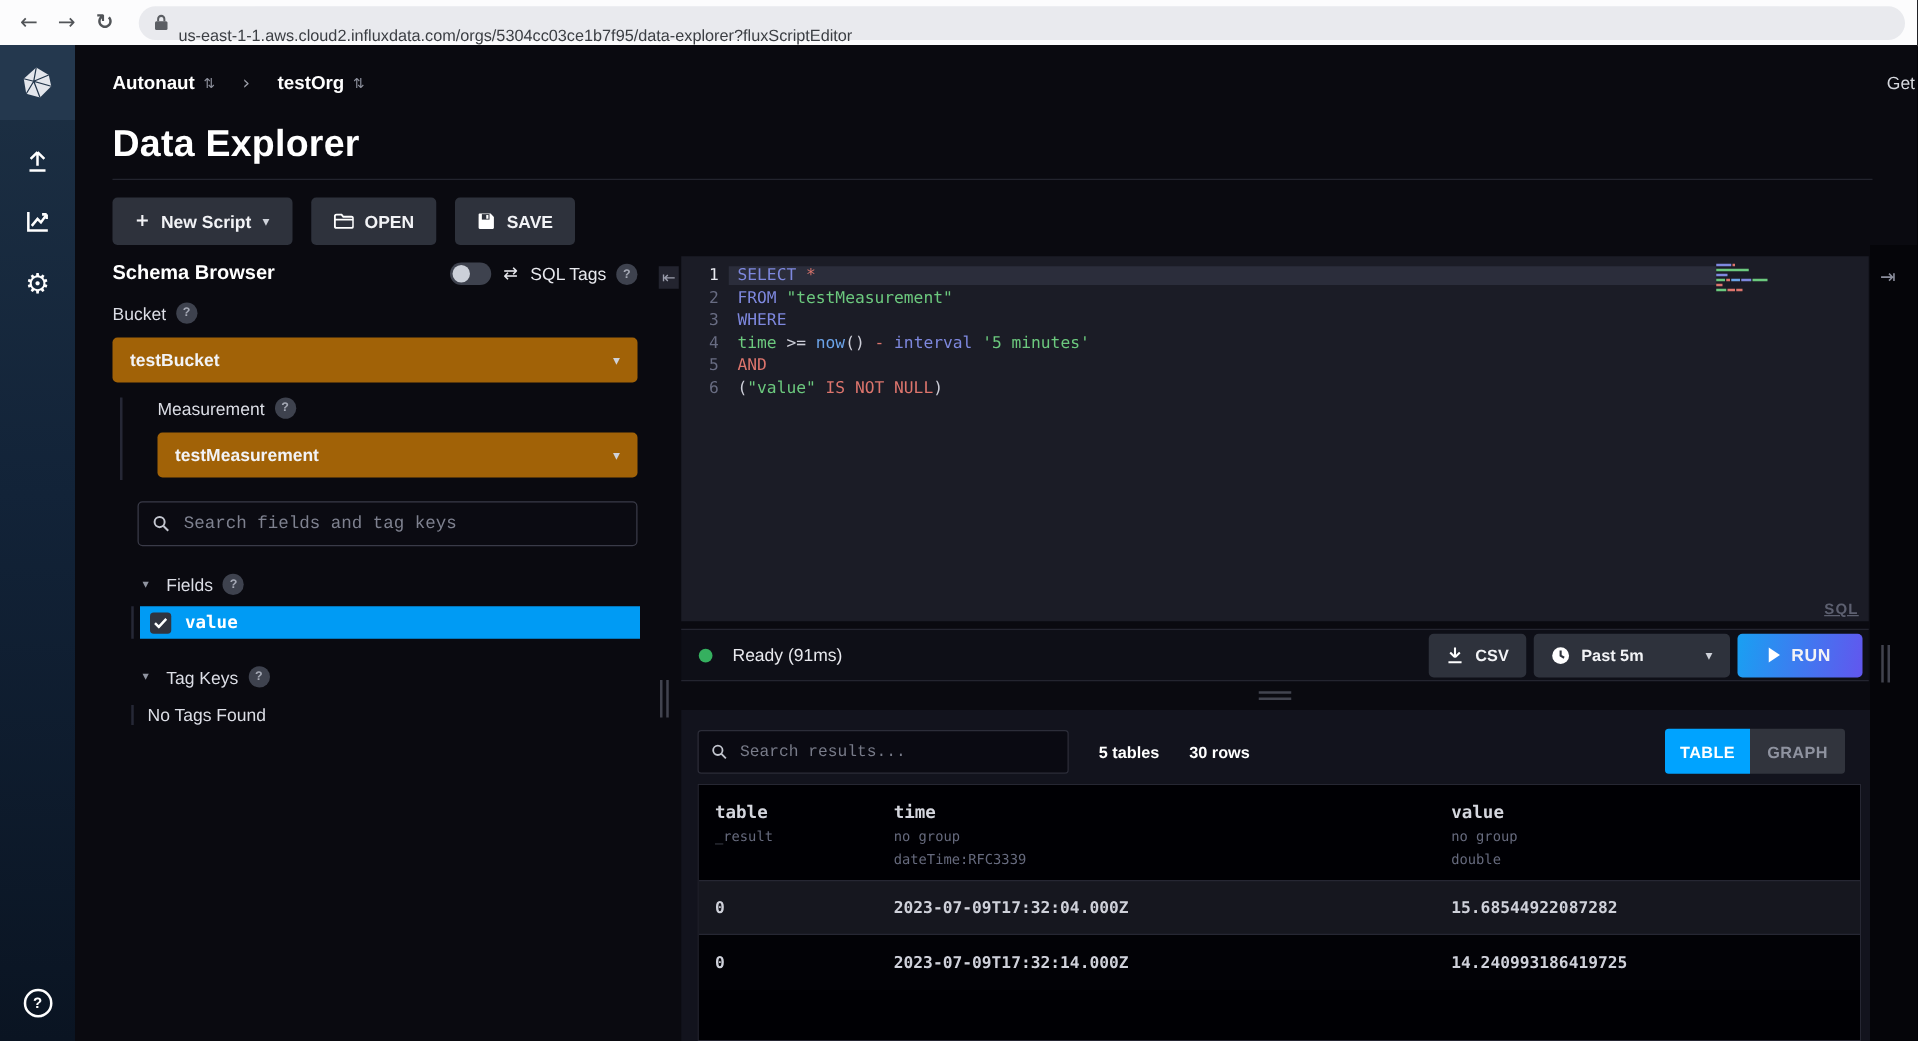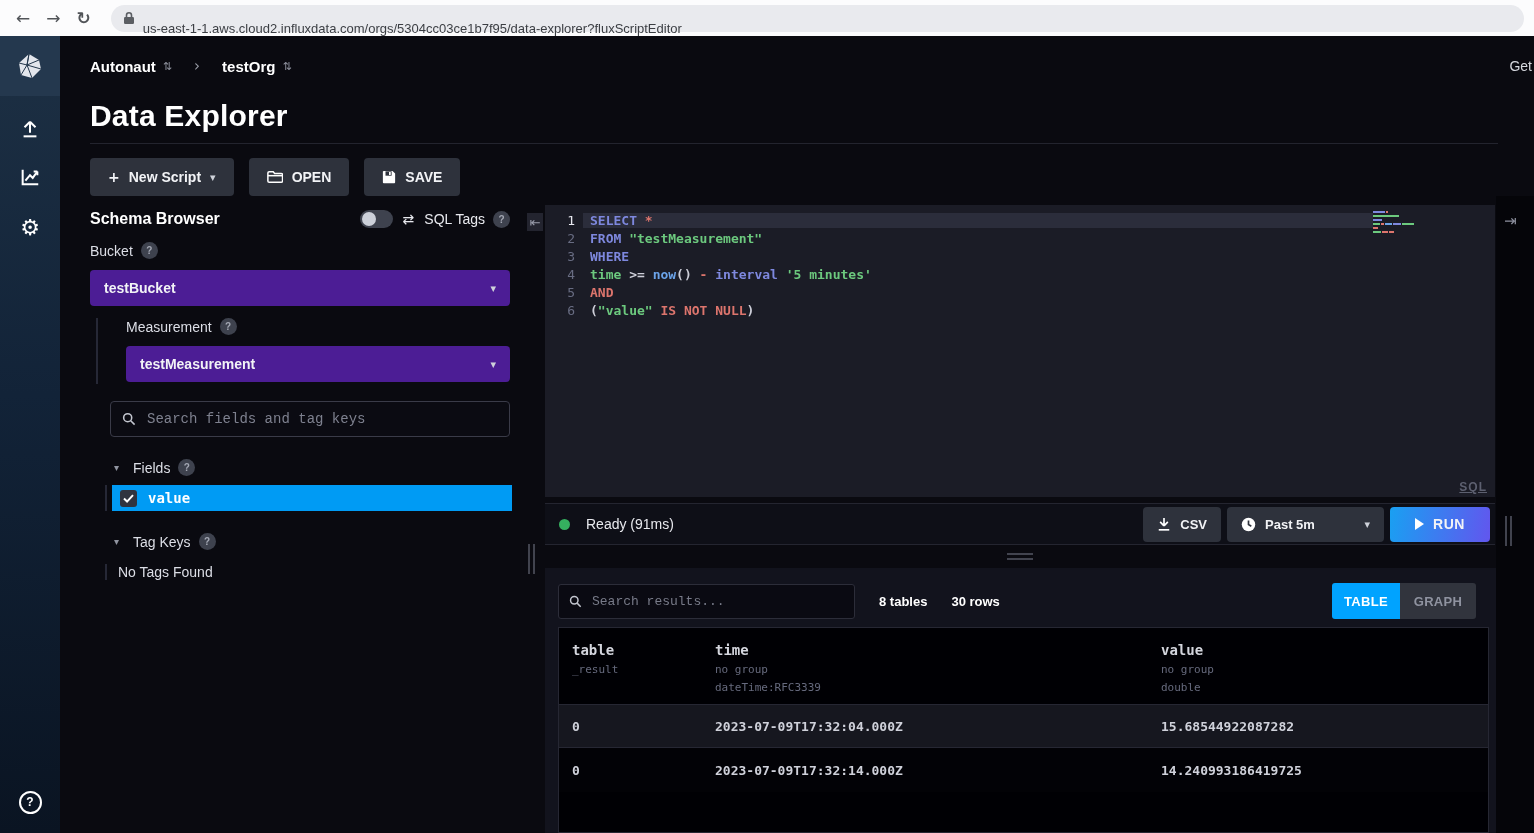--- a/index.html
+++ b/index.html
@@ -50,21 +50,21 @@
   .schema-head{display:flex;align-items:center;justify-content:center;}
   .schema-title{color:#fff;font-weight:bold;font-size:16px;}
   .toggle{margin-left:auto;width:33px;height:18px;border-radius:9px;background:#3e424e;position:relative;cursor:pointer;}
   .knob{position:absolute;left:2px;top:2px;width:14px;height:14px;border-radius:50%;background:#ccd0d9;}
   .sync-label{color:#e8e9ee;font-size:14px;margin-left:10px;}
   .sync-arrows{color:#e8e9ee;font-size:14px;margin-left:10px;}
   .q-badge{width:17px;height:17px;border-radius:50%;background:#3e424e;color:#a4a8b4;font-size:10px;
            font-weight:bold;display:inline-flex;align-items:center;justify-content:center;margin-left:8px;cursor:pointer;flex:0 0 auto;}
   .field-label{color:#dcdee6;font-size:14px;display:flex;align-items:center;}
   .lbl-bucket{margin-top:14px;}
-  .select{height:36px;background:#4c1d95;border-radius:4px;display:flex;align-items:center;
+  .select{height:36px;background:#a16207;border-radius:4px;display:flex;align-items:center;
           padding:0 14px;color:#f2f3f6;font-weight:bold;font-size:14px;cursor:pointer;margin-top:11px;}
   .select .caret{margin-left:auto;}
   .measure-group{margin-left:6px;border-left:2px solid #262836;padding-left:4px;margin-top:12px;padding-bottom:2px;}
   .measure-inner{margin-left:24px;}
   .search-box{margin-left:20px;margin-top:17px;width:400px;height:36px;border:1px solid #3a3b48;border-radius:4px;
               background:#0b0b12;display:flex;align-items:center;padding:0 11px;gap:9px;box-sizing:border-box;}
   .search-box input{flex:1;background:transparent;border:none;outline:none;color:#c8cad2;font-size:14px;
                     font-family:"Liberation Sans",sans-serif;}
   .search-box input::placeholder{color:#7e818f;}
   .tree-row{margin-left:24px;margin-top:22px;display:flex;align-items:center;}
@@ -79,21 +79,21 @@
   
   .v-splitter{position:absolute;left:528px;top:544px;display:flex;gap:3px;cursor:col-resize;}
   .v-splitter span{width:2px;height:30px;background:#41434e;display:block;}
 
   
   .editor{position:absolute;left:545px;top:205px;width:950px;height:292px;background:#1b1c26;cursor:text;}
   .code-lines{position:absolute;left:0;top:6px;right:122px;}
   .code-line{display:flex;height:18px;align-items:center;font-family:"DejaVu Sans Mono",monospace;font-size:13px;}
   .ln{width:30px;text-align:right;padding-right:8px;color:#686c82;flex:0 0 auto;}
   .ln-active{color:#e8e9f0;}
-  .code-text{flex:1;padding-left:7px;white-space:pre;font-weight:bold;}
+  .code-text{flex:1;padding-left:7px;white-space:pre;}
   .line-active{background:#2b2d3b;}
   .tok-kw{color:#7e88de;} .tok-fn{color:#6ba3e8;} .tok-op{color:#dd756d;}
   .tok-str{color:#6cc97e;} .tok-pl{color:#cdced8;}
   .minimap{position:absolute;left:828px;top:6px;width:44px;}
   .mm-row{height:2px;margin-bottom:2px;white-space:nowrap;font-size:0;}
   .mm-row i{display:inline-block;height:2px;margin-right:1px;}
   .mm-v{background:#7e88de;} .mm-g{background:#6cc97e;} .mm-r{background:#dd756d;} .mm-b{background:#6ba3e8;}
   .collapse-left{position:absolute;left:-18px;top:8px;width:16px;height:18px;background:#23242f;color:#9a9dab;
                  font-size:13px;display:flex;align-items:center;justify-content:center;cursor:pointer;}
   .sql-label{position:absolute;right:8px;bottom:3px;color:#5d6070;font-size:12px;font-weight:bold;letter-spacing:1px;text-decoration:underline;}
@@ -385,21 +385,21 @@
 
   <div class="results" data-interactable="false">
     <div class="results-toolbar" data-interactable="false">
       <div class="results-search" data-interactable="false">
         <svg width="13" height="13" viewBox="0 0 16 16" data-interactable="false">
           <circle cx="6.5" cy="6.5" r="4.6" fill="none" stroke="#c3c6cf" stroke-width="1.8"></circle>
           <path d="M10 10 L14.4 14.4" stroke="#c3c6cf" stroke-width="1.8"></path>
         </svg>
         <input type="text" data-interactable="true" placeholder="Search results..." style="">
       </div>
-      <span class="count" data-interactable="false">8 tables</span>
+      <span class="count" data-interactable="false">5 tables</span>
       <span class="count" data-interactable="false">30 rows</span>
       <div class="view-toggle" data-interactable="false">
         <div class="vt-btn vt-table" data-interactable="true">TABLE</div>
         <div class="vt-btn vt-graph" data-interactable="true">GRAPH</div>
       </div>
     </div>
 
     <div class="results-table" data-interactable="false">
       <div class="thead" data-interactable="false">
           <div class="th" data-interactable="false">

